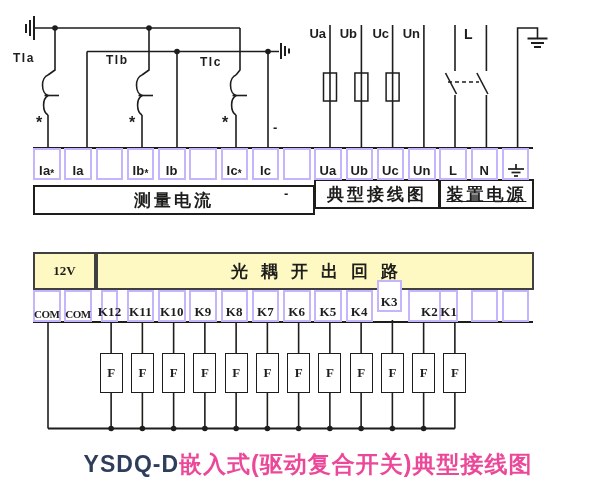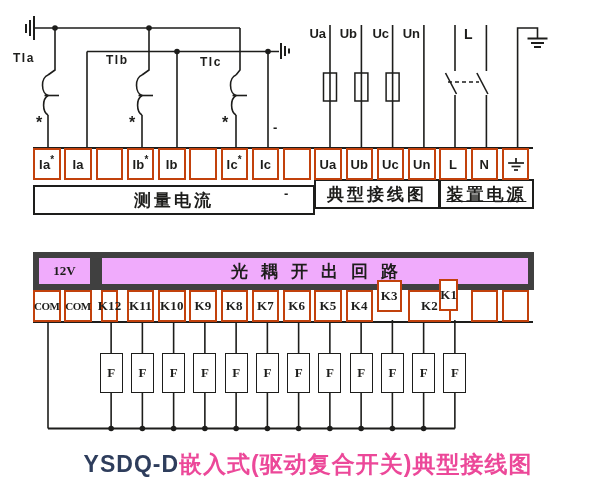--- a/index.html
+++ b/index.html
@@ -1,29 +1,29 @@
 <!DOCTYPE html>
 <html><head>
 <meta charset="utf-8">
 <style>
   html,body{margin:0;padding:0;background:#fff;}
   #canvas{position:relative;width:616px;height:487px;background:#ffffff;overflow:hidden;
           font-family:"Liberation Sans","DejaVu Sans",sans-serif;color:#1d1d1b;}
   #wiring{position:absolute;left:0;top:0;z-index:0;}
 
-  .tcell{position:absolute;box-sizing:border-box;border:2px solid #c2410c;background:#fff;
-         display:flex;align-items:center;justify-content:center;z-index:2;
+  .tcell{position:absolute;box-sizing:border-box;border:2px solid #c4b5fd;background:#fff;
+         display:flex;align-items:flex-end;justify-content:center;z-index:2;
          font-weight:700;font-size:13px;letter-spacing:0.2px;}
   .tcell sup{font-size:10px;position:relative;top:-4px;left:0px;line-height:0;}
   .kcell{font-family:"Liberation Serif","DejaVu Serif",serif;font-weight:600;font-size:13px;}
   .comcell{font-family:"Liberation Serif","DejaVu Serif",serif;font-weight:700;font-size:11px;letter-spacing:-0.5px;}
   .group{position:absolute;box-sizing:border-box;border:2px solid #1d1d1b;background:#fff;
          display:flex;align-items:center;justify-content:center;z-index:1;
          font-size:17px;font-weight:600;letter-spacing:3px;}
-  .hdr{position:absolute;box-sizing:border-box;border:6px solid #404040;background:#f0abfc;
+  .hdr{position:absolute;box-sizing:border-box;border:2px solid #404040;background:#fef9c3;
        display:flex;align-items:center;justify-content:center;z-index:1;
        font-size:13px;font-weight:700;font-family:"Liberation Serif","DejaVu Serif",serif;}
   .hdr.spaced{font-family:"Liberation Sans","DejaVu Sans",sans-serif;
               font-size:17px;font-weight:600;letter-spacing:13px;padding-left:13px;}
   .fbox{position:absolute;box-sizing:border-box;border:1.5px solid #1d1d1b;background:#fff;
         display:flex;align-items:center;justify-content:center;z-index:2;
         font-family:"Liberation Serif","DejaVu Serif",serif;font-size:13px;font-weight:600;}
   .floating{position:absolute;z-index:3;font-weight:700;line-height:1;white-space:nowrap;}
   .ct-label{font-size:12px;letter-spacing:1.5px;}
   .ph-label{font-size:13px;width:22px;text-align:right;}
@@ -255,21 +255,21 @@
     <div class="tcell kcell" style="left: 126.75px; top: 290px; width: 27.5px; height: 32px;">K11</div>
     <div class="tcell kcell" style="left: 158px; top: 290px; width: 27.5px; height: 32px;">K10</div>
     <div class="tcell kcell" style="left: 189.25px; top: 290px; width: 27.5px; height: 32px;">K9</div>
     <div class="tcell kcell" style="left: 220.5px; top: 290px; width: 27.5px; height: 32px;">K8</div>
     <div class="tcell kcell" style="left: 251.75px; top: 290px; width: 27.5px; height: 32px;">K7</div>
     <div class="tcell kcell" style="left: 283px; top: 290px; width: 27.5px; height: 32px;">K6</div>
     <div class="tcell kcell" style="left: 314.25px; top: 290px; width: 27.5px; height: 32px;">K5</div>
     <div class="tcell kcell" style="left: 345.5px; top: 290px; width: 27.5px; height: 32px;">K4</div>
     <div class="tcell kcell" style="left: 376.75px; top: 280px; width: 25px; height: 32px;">K3</div>
     <div class="tcell kcell" style="left: 408px; top: 290px; width: 43px; height: 32px;">K2</div>
-    <div class="tcell kcell" style="left: 439.25px; top: 279px; width: 19px; height: 32px;">K1</div>
+    <div class="tcell kcell" style="left: 439.25px; top: 290px; width: 19px; height: 32px;">K1</div>
     <div class="tcell kcell" style="left: 470.5px; top: 290px; width: 27.5px; height: 32px;"></div>
     <div class="tcell kcell" style="left: 501.75px; top: 290px; width: 27.5px; height: 32px;"></div>
     <div class="fbox" style="left: 99.625px; top: 353px; width: 23px; height: 40px;">F</div>
     <div class="fbox" style="left: 130.875px; top: 353px; width: 23px; height: 40px;">F</div>
     <div class="fbox" style="left: 162.125px; top: 353px; width: 23px; height: 40px;">F</div>
     <div class="fbox" style="left: 193.375px; top: 353px; width: 23px; height: 40px;">F</div>
     <div class="fbox" style="left: 224.625px; top: 353px; width: 23px; height: 40px;">F</div>
     <div class="fbox" style="left: 255.875px; top: 353px; width: 23px; height: 40px;">F</div>
     <div class="fbox" style="left: 287.125px; top: 353px; width: 23px; height: 40px;">F</div>
     <div class="fbox" style="left: 318.375px; top: 353px; width: 23px; height: 40px;">F</div>

